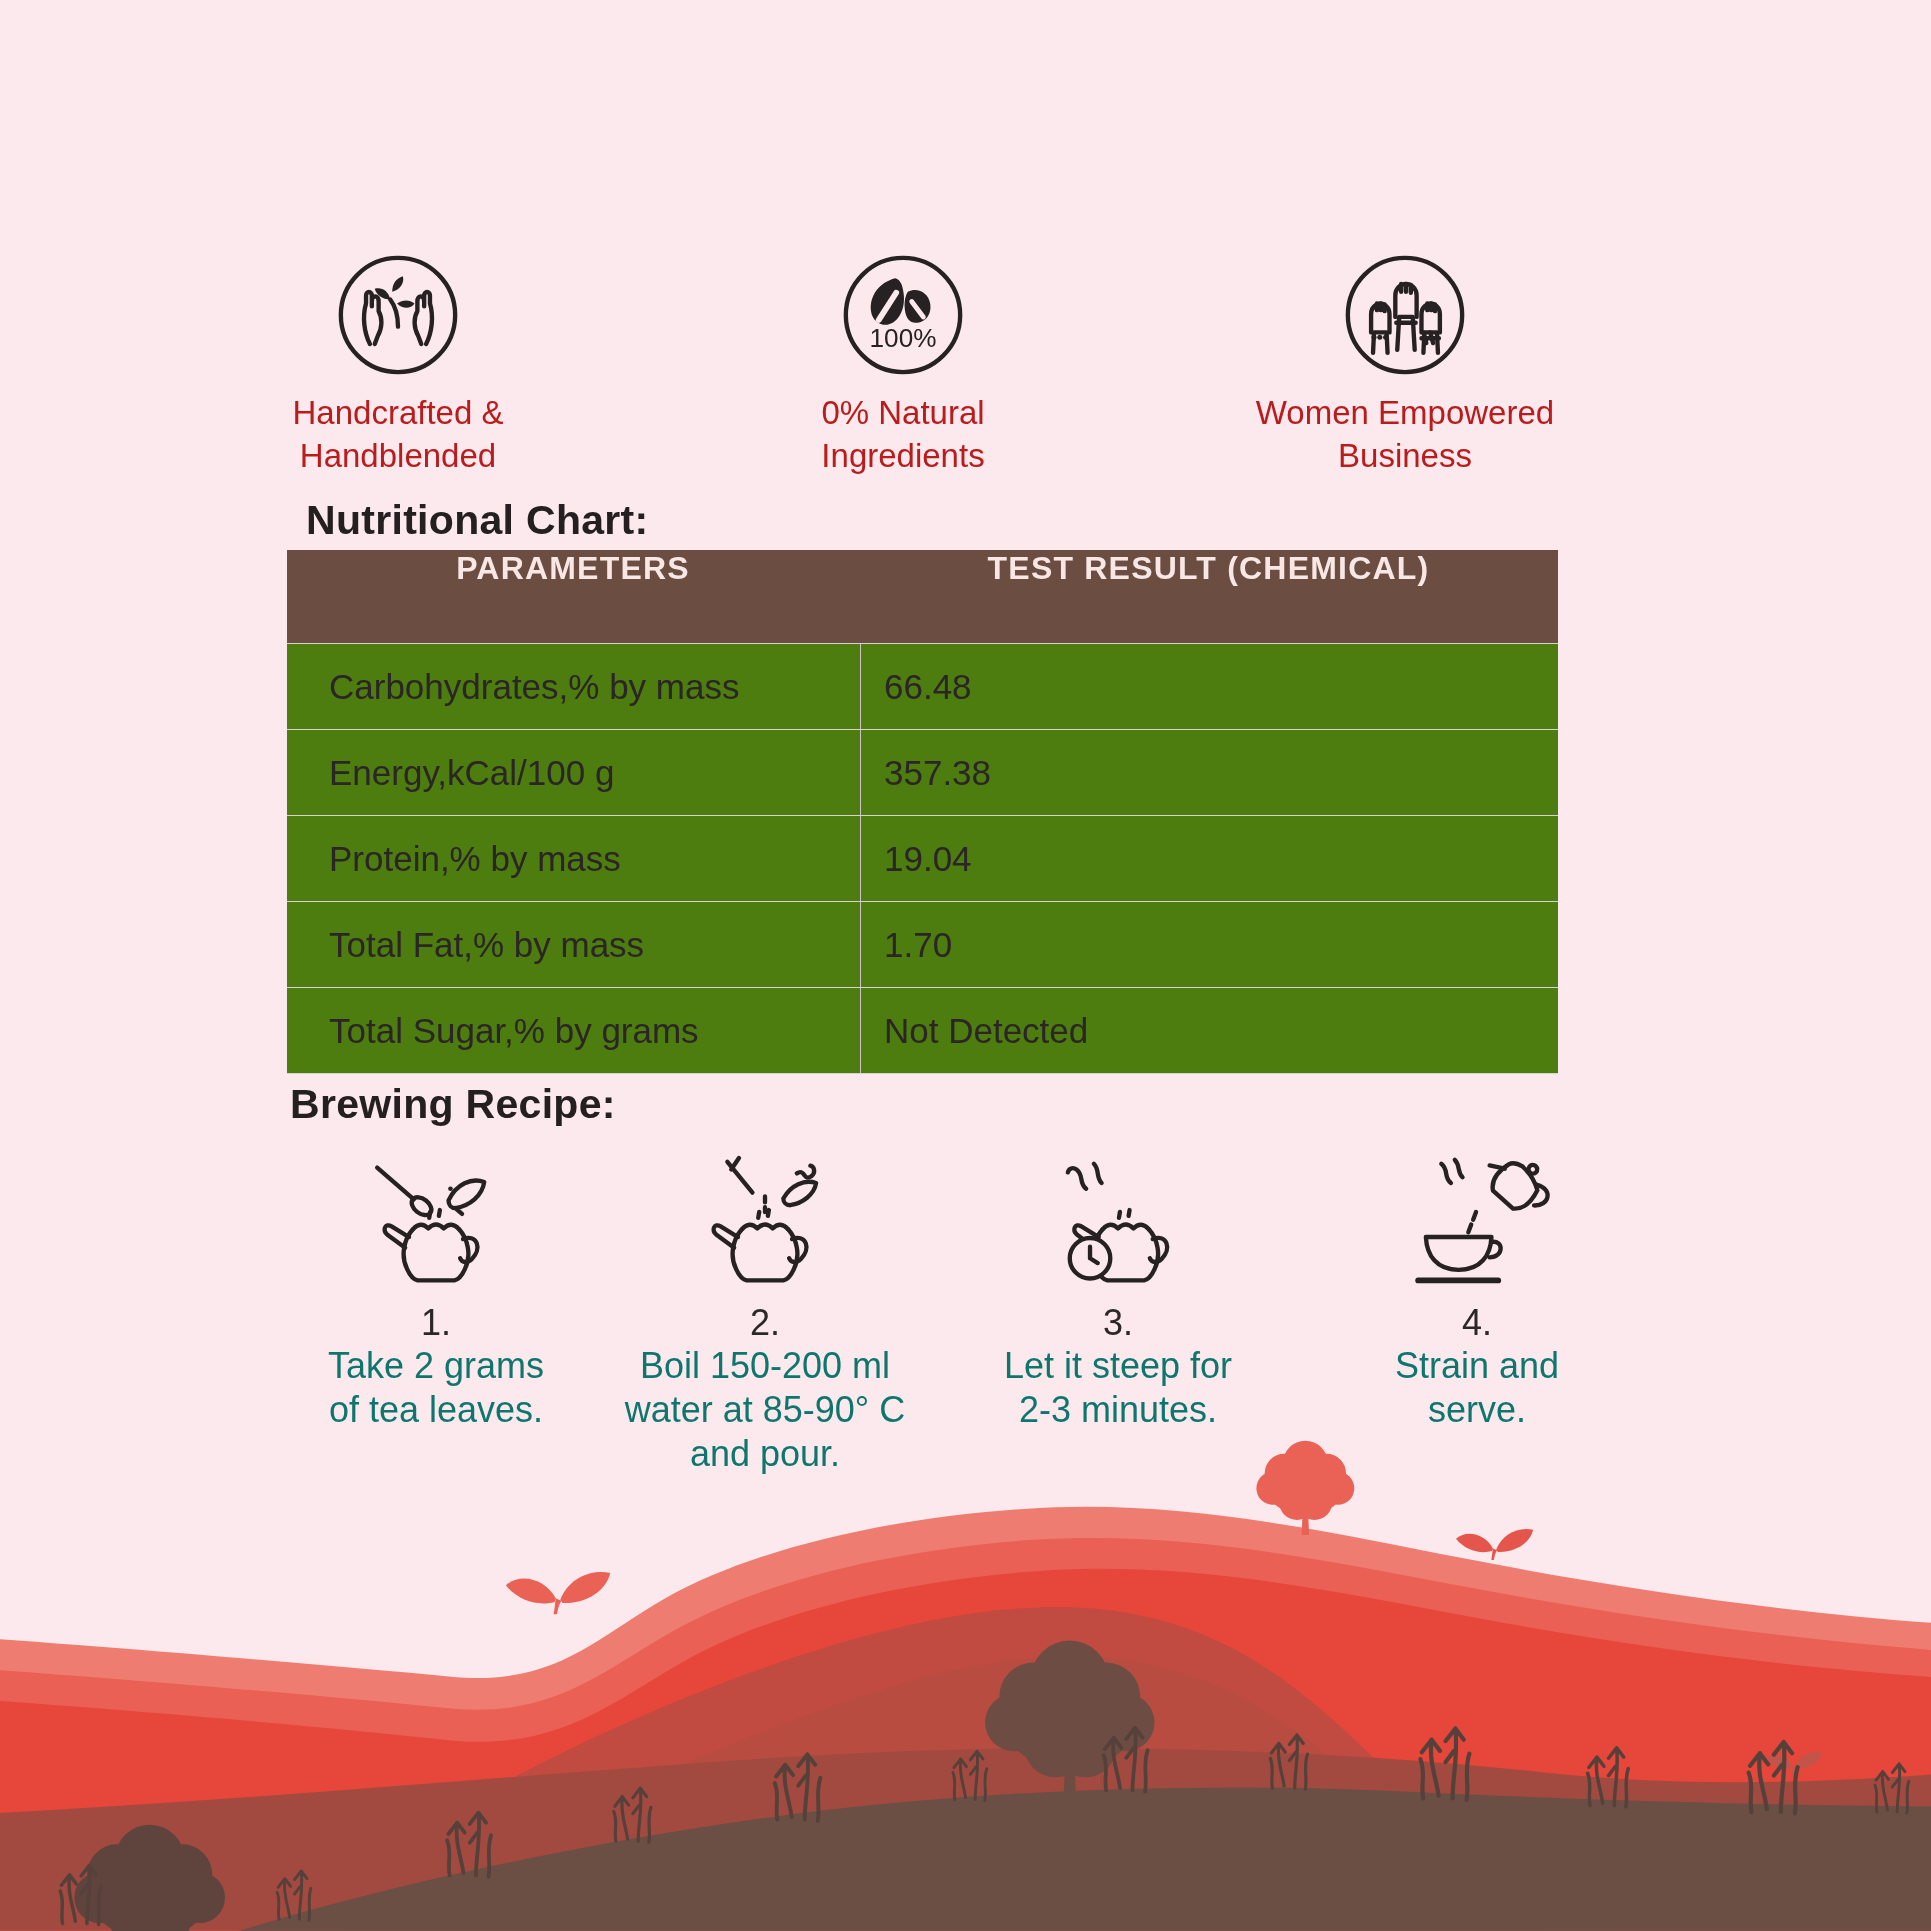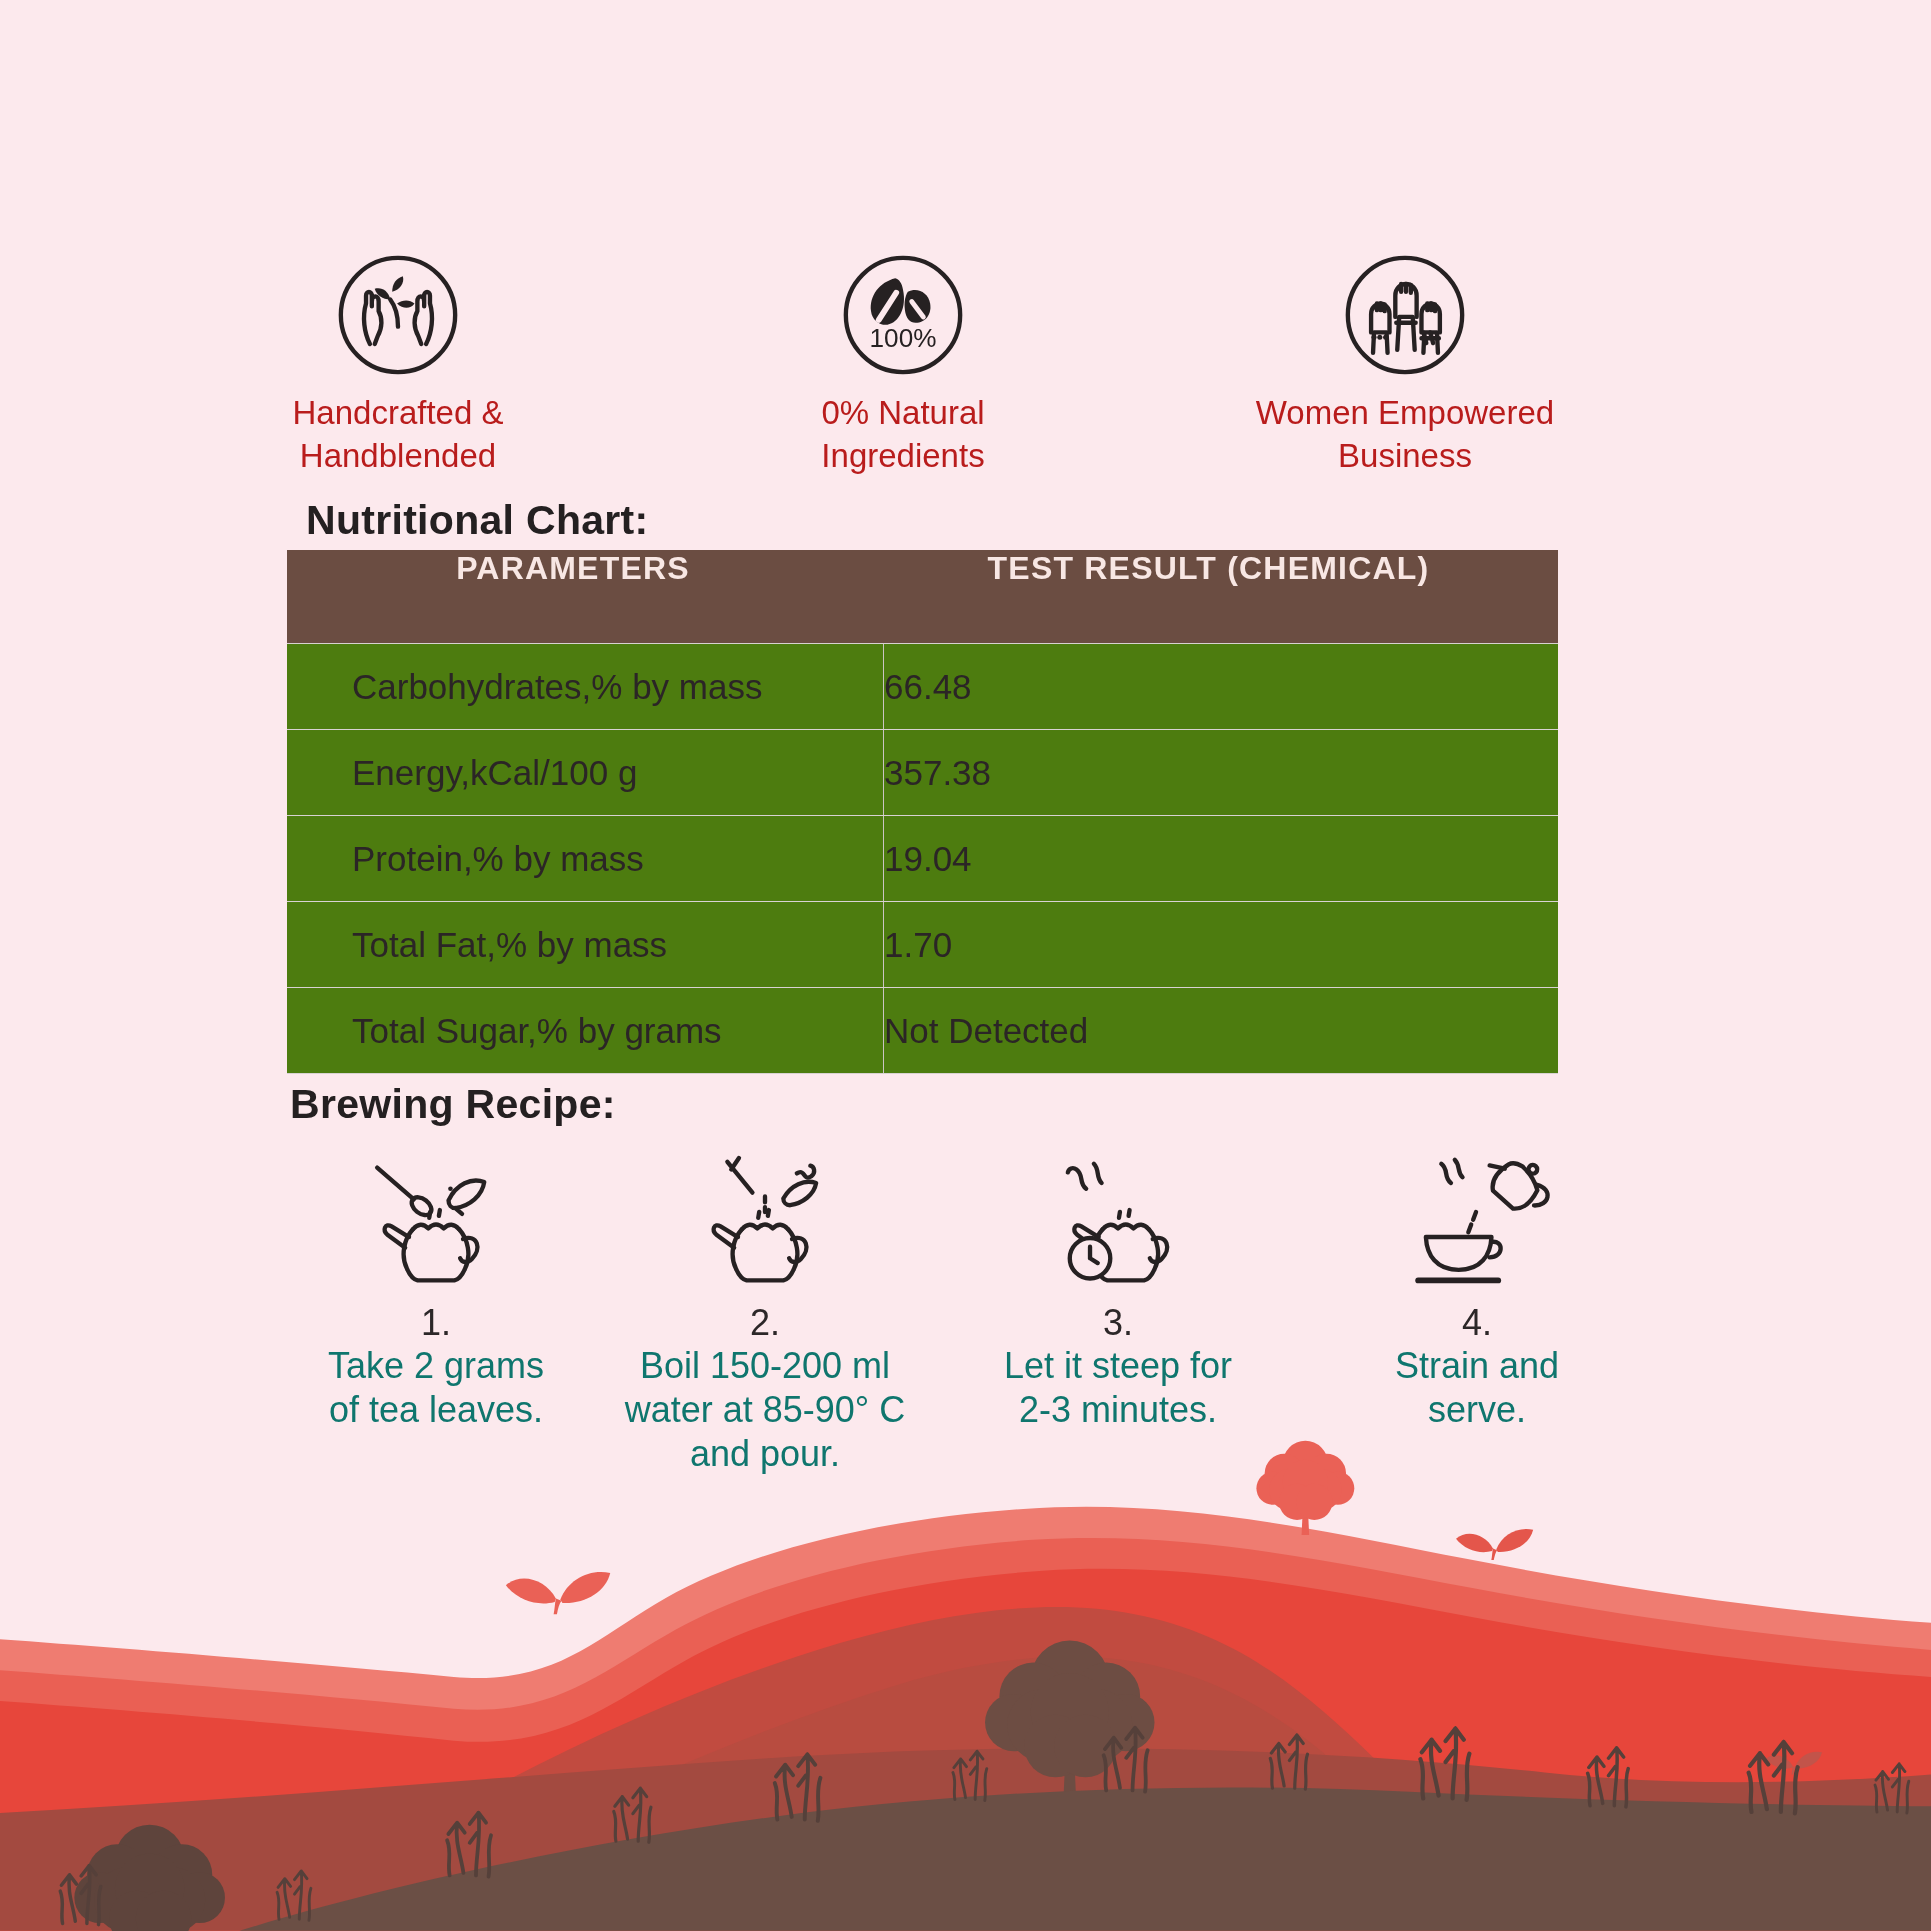--- a/index.html
+++ b/index.html
@@ -19,21 +19,21 @@
   
   .ntable{position:absolute;left:287px;top:550px;width:1271px;}
   .ntable .thead{display:flex;background:#6b4d42;height:93px;}
   .ntable .thead .c1,.ntable .thead .c2{font-size:32px;font-weight:bold;color:#f8e7e4;letter-spacing:1.2px;text-align:center;}
   .ntable .thead .c1{width:572px;}
   .ntable .thead .c2{width:699px;}
   .ntable .trow{display:flex;background:#4d7c0f;height:85px;align-items:center;border-top:1.9px solid #d8d2d2;justify-content:flex-end;}
   .ntable .trow:first-of-type{border-top:none;}
   .ntable .trow:last-of-type{border-bottom:1.9px solid #d8d2d2;}
   .ntable .param{width:531px;padding-left:41px;font-size:35px;}
-  .ntable .value{width:674px;font-size:35px;border-left:1.9px solid #cbc4c3;align-self:stretch;display:flex;align-items:center;}
+  .ntable .value{width:674px;padding-left:23px;font-size:35px;border-left:1.9px solid #cbc4c3;align-self:stretch;display:flex;align-items:center;}
   
   .steps{position:absolute;top:1151px;left:0;width:1931px;height:328px;}
   .step{position:absolute;width:328px;text-align:center;}
   .step .icon{height:147px;}
   .step .num{margin-top:3.9px;font-size:36px;color:#2c2728;}
   .step .line{font-size:36px;line-height:44px;color:#0f766e;}
   
   .landscape{position:absolute;left:0;top:1390px;width:1931px;height:541px;}
   .defs-hidden{position:absolute;width:0;height:0;overflow:hidden;}
   .ink{stroke:#262122;fill:none;stroke-width:4.5;stroke-linecap:round;stroke-linejoin:round;}

